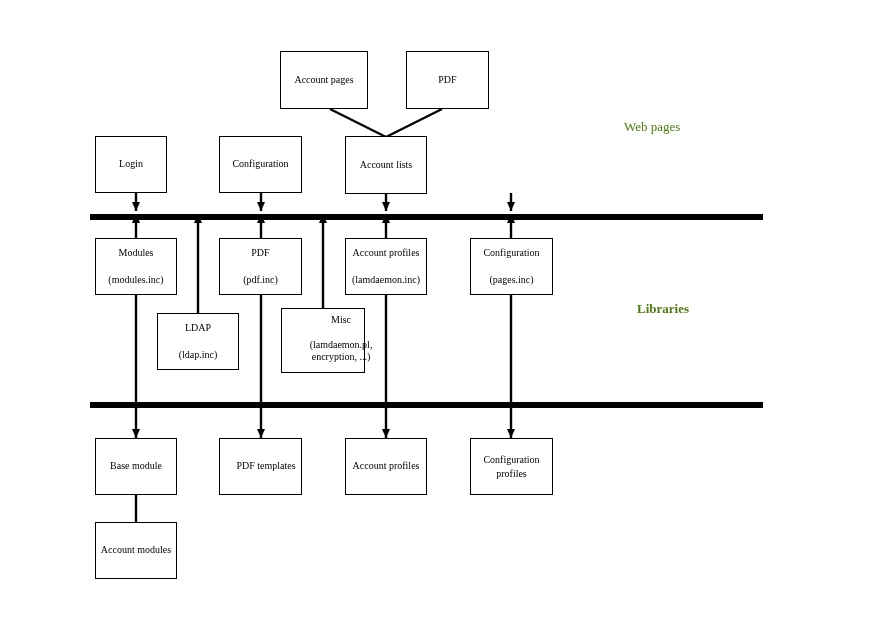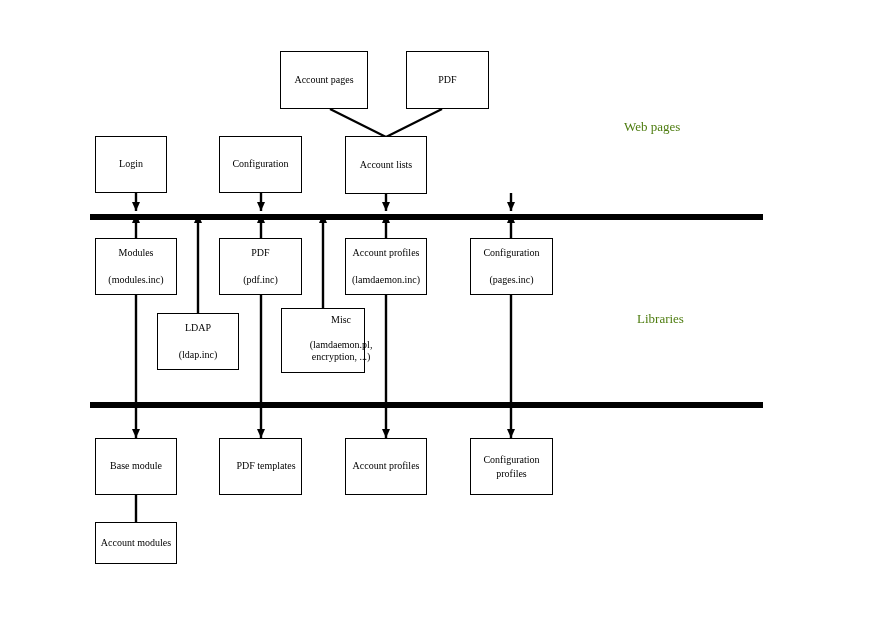--- a/index.html
+++ b/index.html
@@ -194,35 +194,35 @@
 
   <div class="node-box two-line-tight" style="left:281px; top:308px; width:84px; height:65px; justify-content:flex-start; padding-top:5px;padding-left:36px;">
     <span>Misc</span>
     <span class="line2" style="margin-top:12px; padding:0 3px;">(lamdaemon.pl, encryption, ...)</span>
   </div>
 
   <div class="node-box" style="left:95px; top:438px; width:82px; height:57px;text-align:right;">
     <span>Base module</span>
   </div>
 
-  <div class="node-box" style="left:95px; top:522px; width:82px; height:42px;">
+  <div class="node-box" style="left:95px; top:522px; width:82px; height:57px;">
     <span>Account modules</span>
   </div>
 
   <div class="node-box" style="left:219px; top:438px; width:83px; height:57px;padding-left:11px;">
     <span>PDF templates</span>
   </div>
 
   <div class="node-box" style="left:345px; top:438px; width:82px; height:57px;">
     <span>Account profiles</span>
   </div>
 
   <div class="node-box stacked" style="left:470px; top:438px; width:83px; height:57px;">
     <span>Configuration</span>
     <span>profiles</span>
   </div>
 
   <div class="section-label" style="left:624px; top:119px;">Web pages</div>
 
-  <div class="section-label" style="left:637px; top:311px;">Libraries</div>
+  <div class="section-label" style="left:637px; top:301px;font-weight:bold;">Libraries</div>
 
 
 </div>
 
 </body></html>

